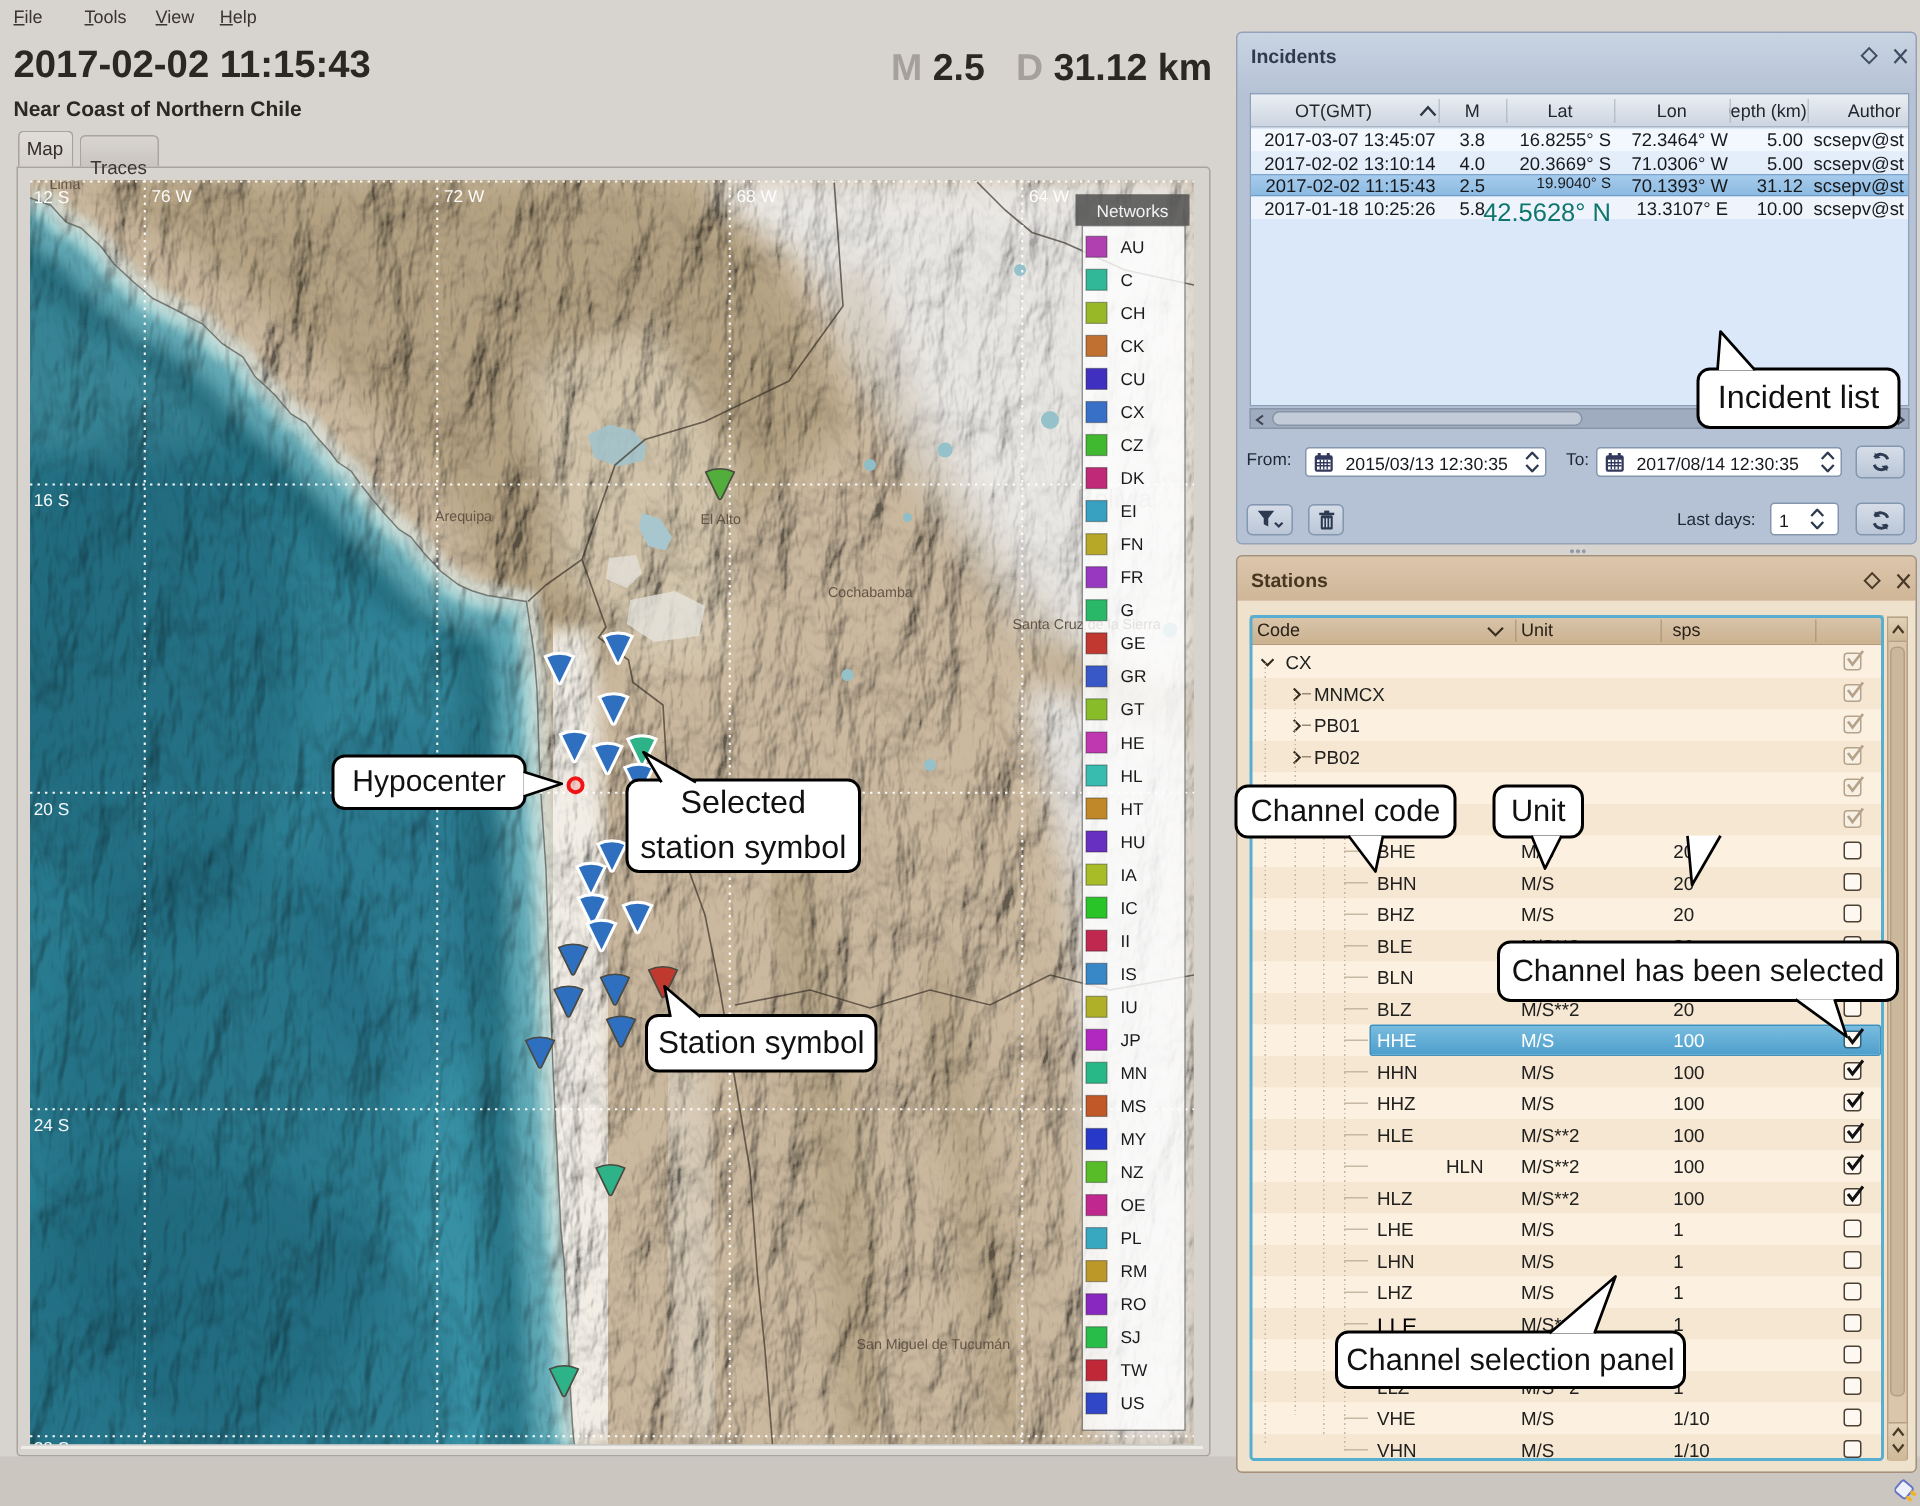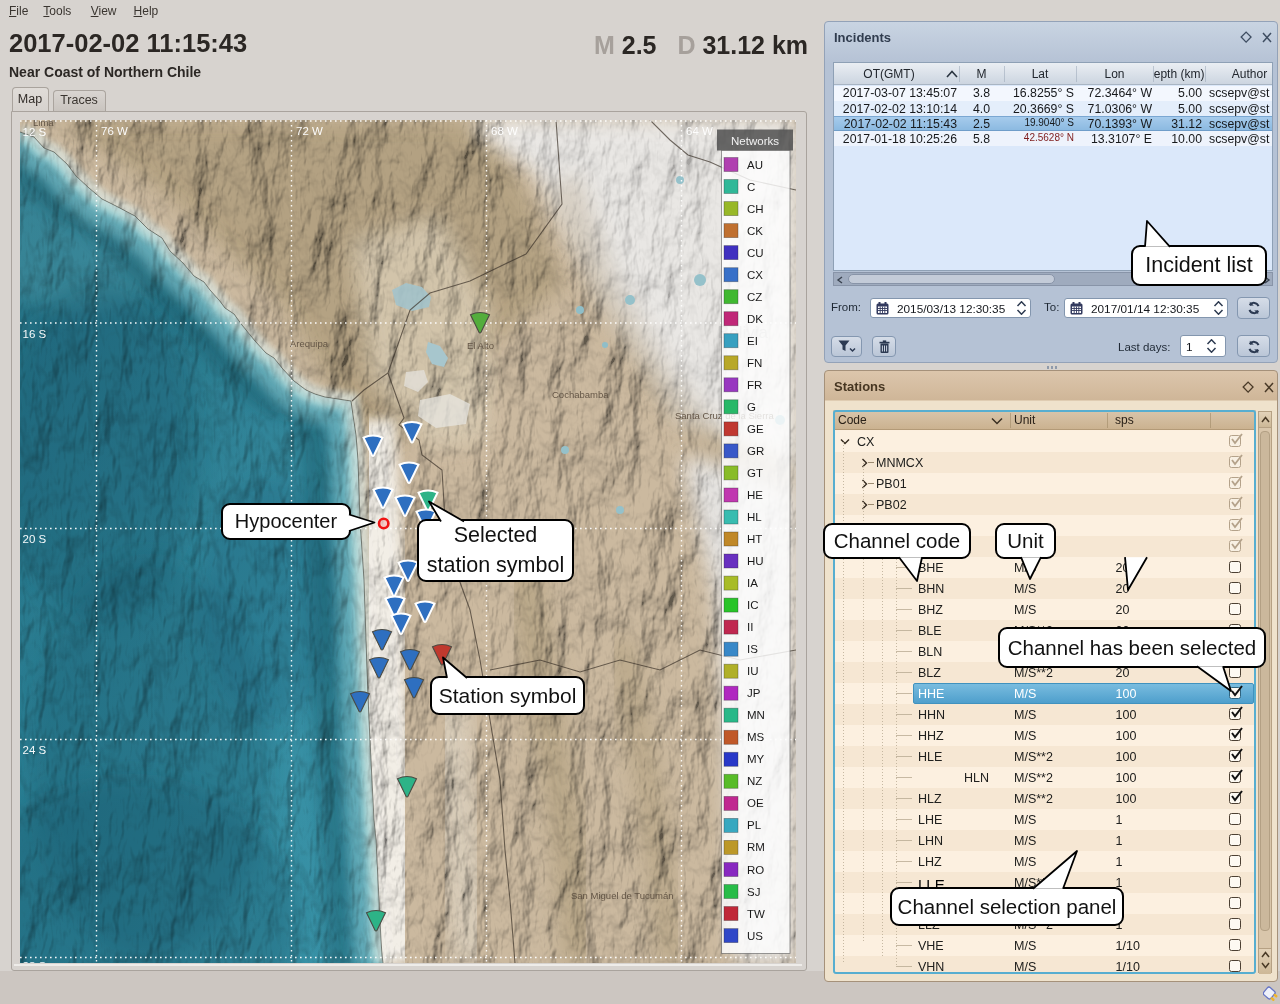--- a/index.html
+++ b/index.html
@@ -10,35 +10,35 @@
 .field{position:absolute;background:#fff;border:1px solid #8396ae;border-radius:3px;}
 .ck{position:absolute;width:12.5px;height:12.5px;border:1.5px solid #4c4033;border-radius:2.5px;background:#fdf9f2;}
 .ck.g{border-color:#b4a28a;background:#f8f0e3;}
 .ckm{position:absolute;left:-1px;top:-4px;width:15px;height:15px;}
 .ckm svg{display:block;}
 .trow{position:absolute;left:0;width:100%;height:21px;}
 </style></head><body>
 <div id="root">
 
 <div class="abs" style="left:9px;top:4px;font-size:12px;color:#3a3530;">
-<span style="margin-right:15px;"><u>F</u>ile</span><span style="margin-right:16px;"><u>T</u>ools</span>
+<span style="margin-right:28px;"><u>F</u>ile</span><span style="margin-right:16px;"><u>T</u>ools</span>
 <span style="margin-right:17px;"><u>V</u>iew</span><span><u>H</u>elp</span></div>
 <div class="abs" style="left:9px;top:29px;font-size:25.5px;font-weight:bold;color:#2b2724;">2017-02-02 11:15:43</div>
 <div class="abs" style="left:594px;top:31px;font-size:25px;font-weight:bold;color:#2b2724;">
 <span style="color:#a6a09b;">M</span> 2.5&nbsp;&nbsp;&nbsp;<span style="color:#a6a09b;">D</span> 31.12 km</div>
 <div class="abs" style="left:9px;top:64px;font-size:14px;font-weight:bold;color:#2b2724;">Near Coast of Northern Chile</div>
 
 <div class="abs" style="left:10.5px;top:110.5px;width:796px;height:860px;background:#d7d3cf;
  border:1px solid #a9a39d;border-radius:0 3px 3px 3px;"></div>
 <div class="abs" style="left:11.5px;top:87px;width:37px;height:24px;background:linear-gradient(#e0dcd8,#d6d2ce);
  border:1px solid #a9a39d;border-bottom:none;border-radius:4px 4px 0 0;text-align:center;
  font-size:12.5px;color:#322d29;padding-top:4px;">Map</div>
 <div class="abs" style="left:52.5px;top:90px;width:53px;height:21px;background:linear-gradient(#d9d5d1,#c9c4bf);
  border:1px solid #aaa49e;border-bottom:none;border-radius:4px 4px 0 0;text-align:center;
- font-size:12.5px;color:#3a3530;padding-top:2px;">Traces</div>
+ font-size:12.5px;color:#3a3530;padding-top:14px;">Traces</div>
 <div class="abs" style="left:14px;top:963.5px;width:788px;height:2px;background:#eeece9;"></div>
 
 <svg class="abs" style="left:20px;top:119.5px;" width="776" height="843" viewBox="0 0 776 843">
 <defs>
 <filter id="reland" x="0" y="0" width="776" height="843" filterUnits="userSpaceOnUse">
  <feTurbulence type="fractalNoise" baseFrequency="0.028 0.012" numOctaves="5" seed="11" result="n"></feTurbulence>
  <feDiffuseLighting in="n" surfaceScale="20" diffuseConstant="1.1" lighting-color="#ffffff">
   <feDistantLight azimuth="235" elevation="50"></feDistantLight>
           </feDiffuseLighting>
 </filter>
@@ -308,21 +308,21 @@
 <div class="abs" style="left:0;top:52.7px;width:440px;height:15.1px;background:linear-gradient(#a6cbec,#8cbae1);border-top:1px solid #7aa7d2;border-bottom:1px solid #6f9dc9;"></div>
 <div class="abs" style="left:0;width:123px;text-align:right;font-size:12.3px;color:#17191c;top:53.6px;">2017-02-02 11:15:43</div>
 <div class="abs" style="left:125px;width:45px;text-align:center;font-size:12.3px;color:#17191c;top:53.6px;">2.5</div>
 <div class="abs" style="left:150px;width:90px;text-align:right;font-size:10px;color:#17191c;top:53.6px;">19.9040° S</div>
 <div class="abs" style="left:230px;width:88px;text-align:right;font-size:12.3px;color:#17191c;top:53.6px;">70.1393° W</div>
 <div class="abs" style="left:300px;width:68px;text-align:right;font-size:12.3px;color:#17191c;top:53.6px;">31.12</div>
 <div class="abs" style="left:375px;width:70px;text-align:left;font-size:12.3px;color:#17191c;top:53.6px;white-space:nowrap;">scsepv@st</div>
 <div class="abs" style="left:0;top:67.8px;width:440px;height:15.1px;background:#eef3fc;"></div>
 <div class="abs" style="left:0;width:123px;text-align:right;font-size:12.3px;color:#17191c;top:68.7px;">2017-01-18 10:25:26</div>
 <div class="abs" style="left:125px;width:45px;text-align:center;font-size:12.3px;color:#17191c;top:68.7px;">5.8</div>
-<div class="abs" style="left:150px;width:90px;text-align:right;font-size:10px;color:#7f1d1d;top:68.7px;">42.5628° N</div>
+<div class="abs" style="left:150px;width:90px;text-align:right;font-size:17px;color:#0f766e;top:68.7px;">42.5628° N</div>
 <div class="abs" style="left:230px;width:88px;text-align:right;font-size:12.3px;color:#17191c;top:68.7px;">13.3107° E</div>
 <div class="abs" style="left:300px;width:68px;text-align:right;font-size:12.3px;color:#17191c;top:68.7px;">10.00</div>
 <div class="abs" style="left:375px;width:70px;text-align:left;font-size:12.3px;color:#17191c;top:68.7px;white-space:nowrap;">scsepv@st</div>
 </div>
 
 <div class="abs" style="left:833px;top:272px;width:440px;height:14px;background:#9fabbe;border:1px solid #8894a8;z-index:6;">
  <div class="abs" style="left:14px;top:1px;width:207px;height:10px;background:#c3cbd8;border:1px solid #8894a8;border-radius:5px;"></div>
  <svg class="abs" style="left:2px;top:3px;" width="8" height="8">
         <path d="M6,1 L2,4 L6,7" fill="none" stroke="#39424f" stroke-width="1.4"></path>
       </svg>
@@ -347,21 +347,21 @@
     </svg>
 <div class="abs" style="left:1044px;top:301px;font-size:11.5px;color:#1f2935;z-index:6;">To:</div>
 <div class="field" style="left:1064px;top:298px;width:164px;height:20px;z-index:6;"></div>
 <svg class="abs" style="left:1070px;top:301.5px;z-index:7;" width="13" height="13" viewBox="0 0 13 13">
       <rect x="0.5" y="1.5" width="12" height="11" rx="1.5" fill="#333a5e"></rect>
       <rect x="2" y="4.5" width="9" height="6.5" fill="#fff"></rect>
       <path d="M2,6.5 H11 M2,8.5 H11 M4.2,4.5 V11 M6.5,4.5 V11 M8.8,4.5 V11" stroke="#333a5e" stroke-width="0.9"></path>
       <rect x="2.5" y="0" width="2" height="2.5" fill="#333a5e"></rect>
       <rect x="8.5" y="0" width="2" height="2.5" fill="#333a5e"></rect>
     </svg>
-<div class="abs" style="left:1091px;top:301.5px;font-size:11.8px;color:#15181d;z-index:7;">2017/01/14 12:30:35</div>
+<div class="abs" style="left:1091px;top:301.5px;font-size:11.8px;color:#15181d;z-index:7;">2017/08/14 12:30:35</div>
 <svg class="abs" style="left:1213px;top:301px;z-index:7;" width="11" height="14" viewBox="0 0 11 14">
       <path d="M1.5,5 L5.5,0.8 L9.5,5" fill="none" stroke="#2d3a50" stroke-width="1.5"></path>
       <path d="M1.5,9 L5.5,13.2 L9.5,9" fill="none" stroke="#2d3a50" stroke-width="1.5"></path>
     </svg>
 <div class="btn" style="left:1237px;top:297px;width:33px;height:22px;z-index:6;"></div>
 <svg class="abs" style="left:1246.5px;top:301px;z-index:7;" width="14" height="14" viewBox="0 0 14 14">
       <path d="M 11.5,5.2 A 5,5 0 0 0 2.7,4.0" fill="none" stroke="#2c3a52" stroke-width="2"></path>
       <path d="M 2.5,8.8 A 5,5 0 0 0 11.3,10.0" fill="none" stroke="#2c3a52" stroke-width="2"></path>
       <path d="M 2.8,0.8 L 2.8,4.8 L 6.8,4.4 Z" fill="#2c3a52"></path>
       <path d="M 11.2,13.2 L 11.2,9.2 L 7.2,9.6 Z" fill="#2c3a52"></path>

